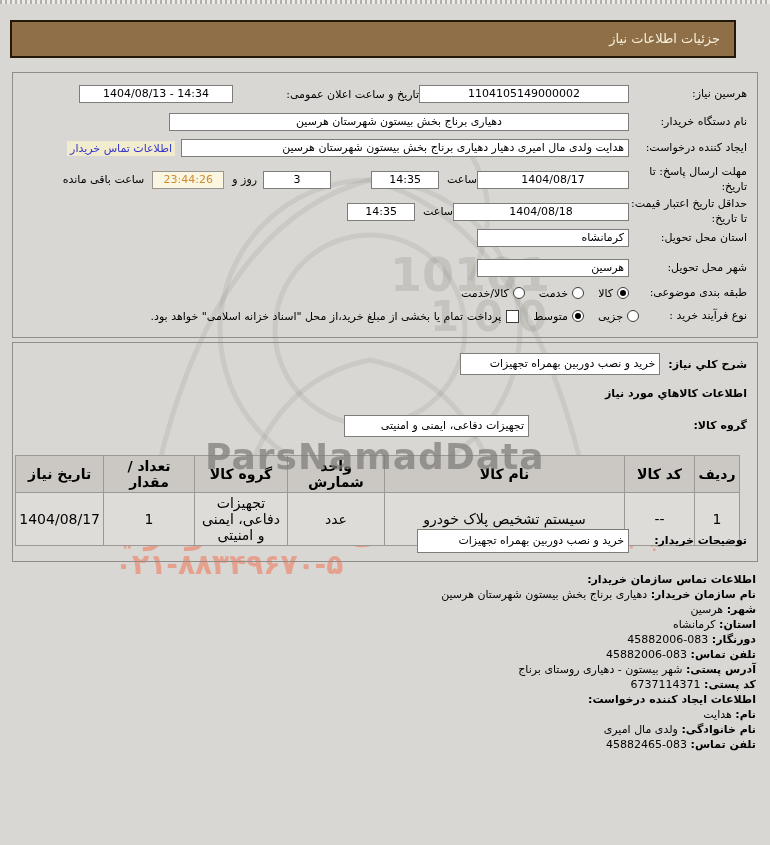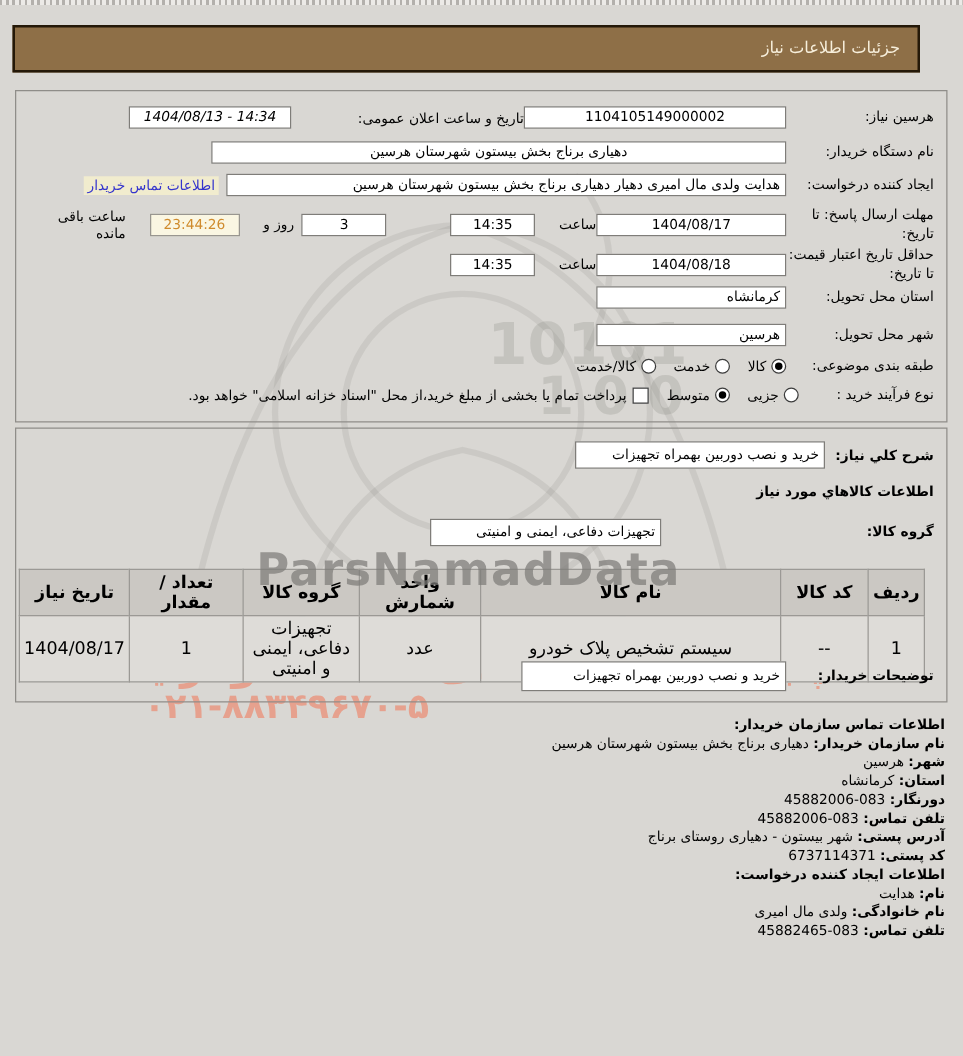--- a/index.html
+++ b/index.html
@@ -56,21 +56,21 @@
   .radio.checked::after {
     content:""; position:absolute; top:2px; left:2px;
     width:6px; height:6px; border-radius:50%; background:#000;
   }
   .checkbox {
     display:inline-block; width:13px; height:13px;
     border:1px solid #3c3c3c; background:#fff; flex:0 0 13px; margin-left:5px;
   }
   .opt { margin-left:14px; display:flex; align-items:center; }
   .bold { font-weight:bold; }
-  .sep { margin-left:19px; }
+  .sep { margin-left:8px; }
   
   .items-table {
     position:absolute; top:112px; right:17px;
     border-collapse:collapse; direction:rtl;
   }
   .items-table th, .items-table td {
     border:1px solid #9b9995; text-align:center; vertical-align:middle;
     font-size:14px; padding:2px 3px;
   }
   .items-table th { background:#cbc8c3; font-weight:bold; height:26px; }
@@ -122,21 +122,21 @@
   <div class="dotted-strip"></div>
 
   <div class="title-bar">جزئیات اطلاعات نیاز</div>
 
   <div class="panel" id="panel1">
 
     <div class="frow" style="top:12px;">
       <span class="flabel">هرسین نیاز:</span>
       <span class="tbox ta-c ltr" style="width:210px;">1104105149000002</span>
       <span class="sep" style="width:178px; text-align:right; margin-left:8px;">تاریخ و ساعت اعلان عمومی:</span>
-      <span class="tbox ta-c ltr" style="width:130px;font-style:italic;">1404/08/13 - 14:34</span>
+      <span class="tbox ta-c ltr" style="width:154px;">1404/08/13 - 14:34</span>
     </div>
 
     <div class="frow" style="top:40px;">
       <span class="flabel">نام دستگاه خریدار:</span>
       <span class="tbox ta-c" style="width:460px;">دهیاری برناج بخش بیستون شهرستان هرسین</span>
     </div>
 
     <div class="frow" style="top:66px;">
       <span class="flabel">ایجاد کننده درخواست:</span>
       <span class="tbox ta-r" style="width:448px;">هدایت ولدی مال امیری دهیار دهیاری برناج بخش بیستون شهرستان هرسین</span>
@@ -149,21 +149,21 @@
       <span class="sep">ساعت</span>
       <span class="tbox ta-c ltr sep" style="width:68px;">14:35</span>
       <span class="tbox ta-c ltr" style="width:68px; margin-left:6px; margin-right:32px;">3</span>
       <span class="sep">روز و</span>
       <span class="count-box ltr sep" style="width:72px;">23:44:26</span>
       <span>ساعت باقی مانده</span>
     </div>
 
     <div class="frow" style="top:124px;">
       <span class="flabel">حداقل تاریخ اعتبار قیمت: تا تاریخ:</span>
-      <span class="tbox ta-c ltr" style="width:152px;">1404/08/18</span>
+      <span class="tbox ta-c ltr" style="width:176px;">1404/08/18</span>
       <span class="sep">ساعت</span>
       <span class="tbox ta-c ltr sep" style="width:68px;">14:35</span>
     </div>
 
     <div class="frow" style="top:156px;">
       <span class="flabel">استان محل تحویل:</span>
       <span class="tbox ta-r" style="width:152px;">کرمانشاه</span>
     </div>
 
     <div class="frow" style="top:186px;">

